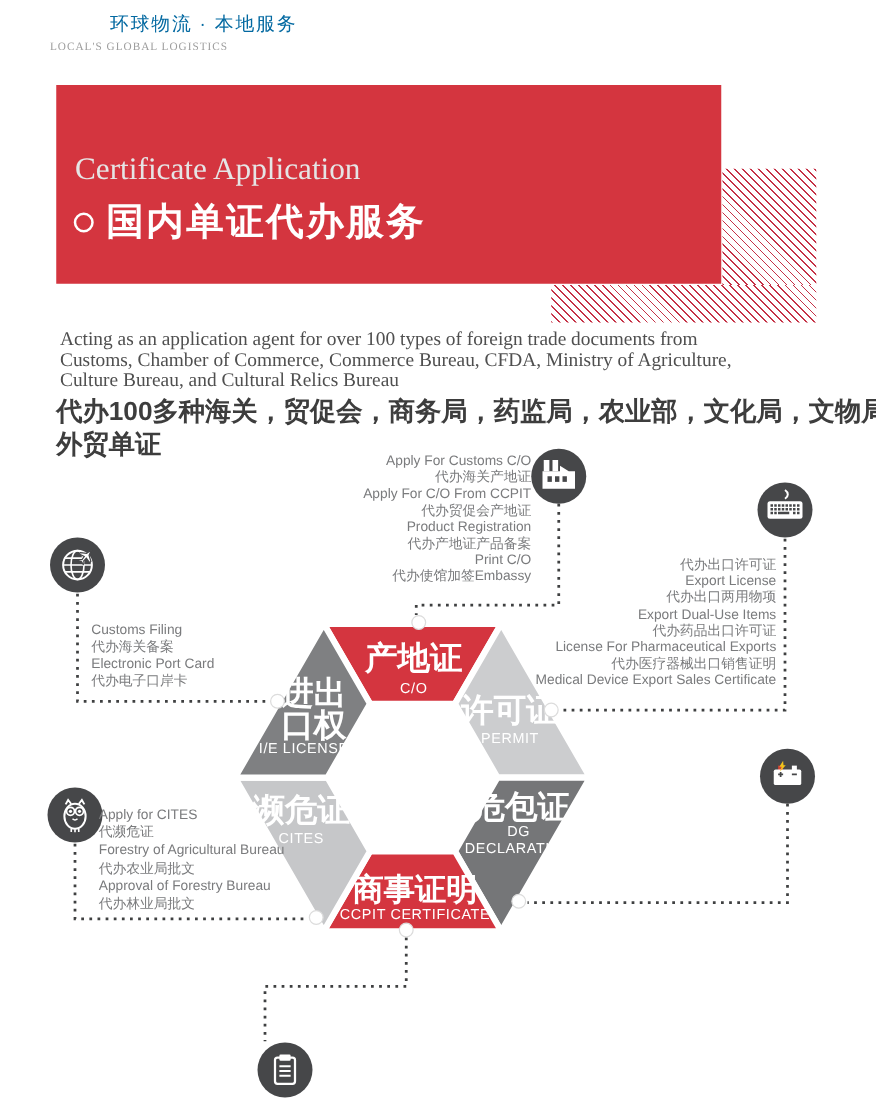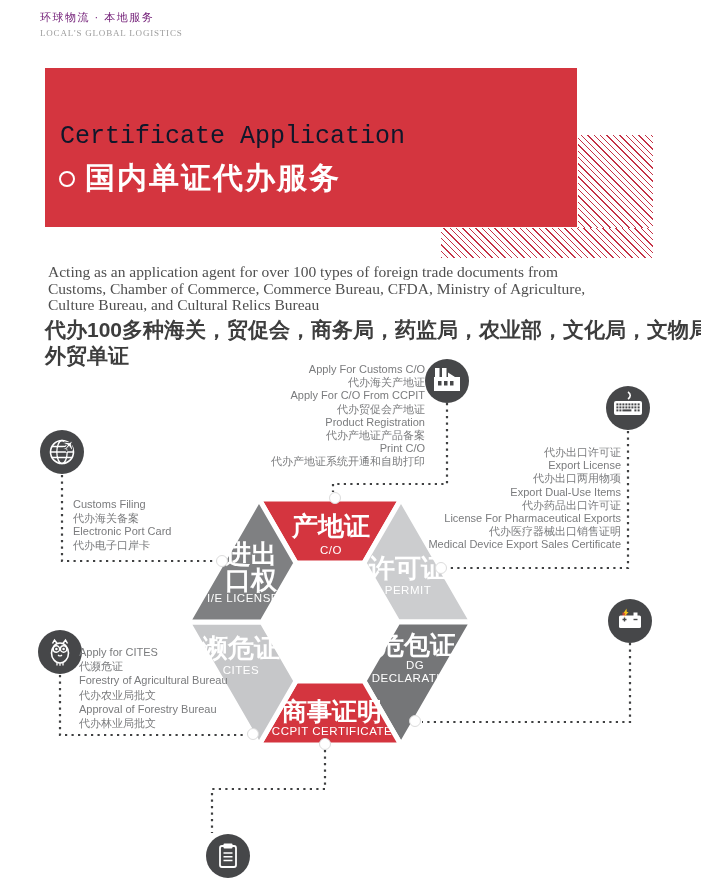--- a/index.html
+++ b/index.html
@@ -1,26 +1,26 @@
 <!DOCTYPE html>
 <html><head>
 <meta charset="utf-8">
 <style>
   html,body{margin:0;padding:0;background:#fff;}
   .page{position:relative;width:701px;height:881px;background:#ffffff;overflow:hidden;
         font-family:"Liberation Sans",sans-serif;}
 
   
   .logo{position:absolute;left:40px;top:10px;}
-  .logo-cn{font-size:11px;color:#701a75;letter-spacing:1.5px;}
+  .logo-cn{font-size:15px;color:#0369a1;letter-spacing:1.5px;margin-left:48px;}
   .logo-en{font-family:"Liberation Serif",serif;font-size:9px;color:#9d9d9d;letter-spacing:0.8px;margin-top:3px;}
 
   
   .banner{position:absolute;left:45px;top:68px;width:532px;height:159px;background:#d4353f;}
-  .banner-en{margin:54px 0 0 15px;font-family:Liberation Mono, monospace;font-size:25px;color:#0f172a;}
+  .banner-en{margin:54px 0 0 15px;font-family:Liberation Serif, serif;font-size:25px;color:#e5e5e5;}
   .banner-cn-row{margin:7px 0 0 14px;display:flex;align-items:center;}
   .ring{width:12px;height:12px;border:2.5px solid #ffffff;border-radius:50%;flex:0 0 auto;}
   .banner-cn{margin-left:10px;font-size:30px;font-weight:bold;color:#ffffff;letter-spacing:2px;}
 
   
   .hatch{position:absolute;background:repeating-linear-gradient(45deg,#c53246 0px,#c53246 1px,transparent 1px,transparent 4.5px);}
   .hatch-right{left:578px;top:135px;width:75px;height:93px;}
   .hatch-bottom{left:441px;top:228px;width:212px;height:30px;}
 
   
@@ -206,21 +206,21 @@
   </svg>
 
   <div class="list list-right list-customs-co">
     <div>Apply For Customs C/O</div>
     <div>代办海关产地证</div>
     <div>Apply For C/O From CCPIT</div>
     <div>代办贸促会产地证</div>
     <div>Product Registration</div>
     <div>代办产地证产品备案</div>
     <div>Print C/O</div>
-    <div>代办产地证系统开通和自助打印</div>
+    <div>代办使馆加签Embassy</div>
   </div>
 
   <div class="list list-right list-export">
     <div>代办出口许可证</div>
     <div>Export License</div>
     <div>代办出口两用物项</div>
     <div>Export Dual-Use Items</div>
     <div>代办药品出口许可证</div>
     <div>License For Pharmaceutical Exports</div>
     <div>代办医疗器械出口销售证明</div>

